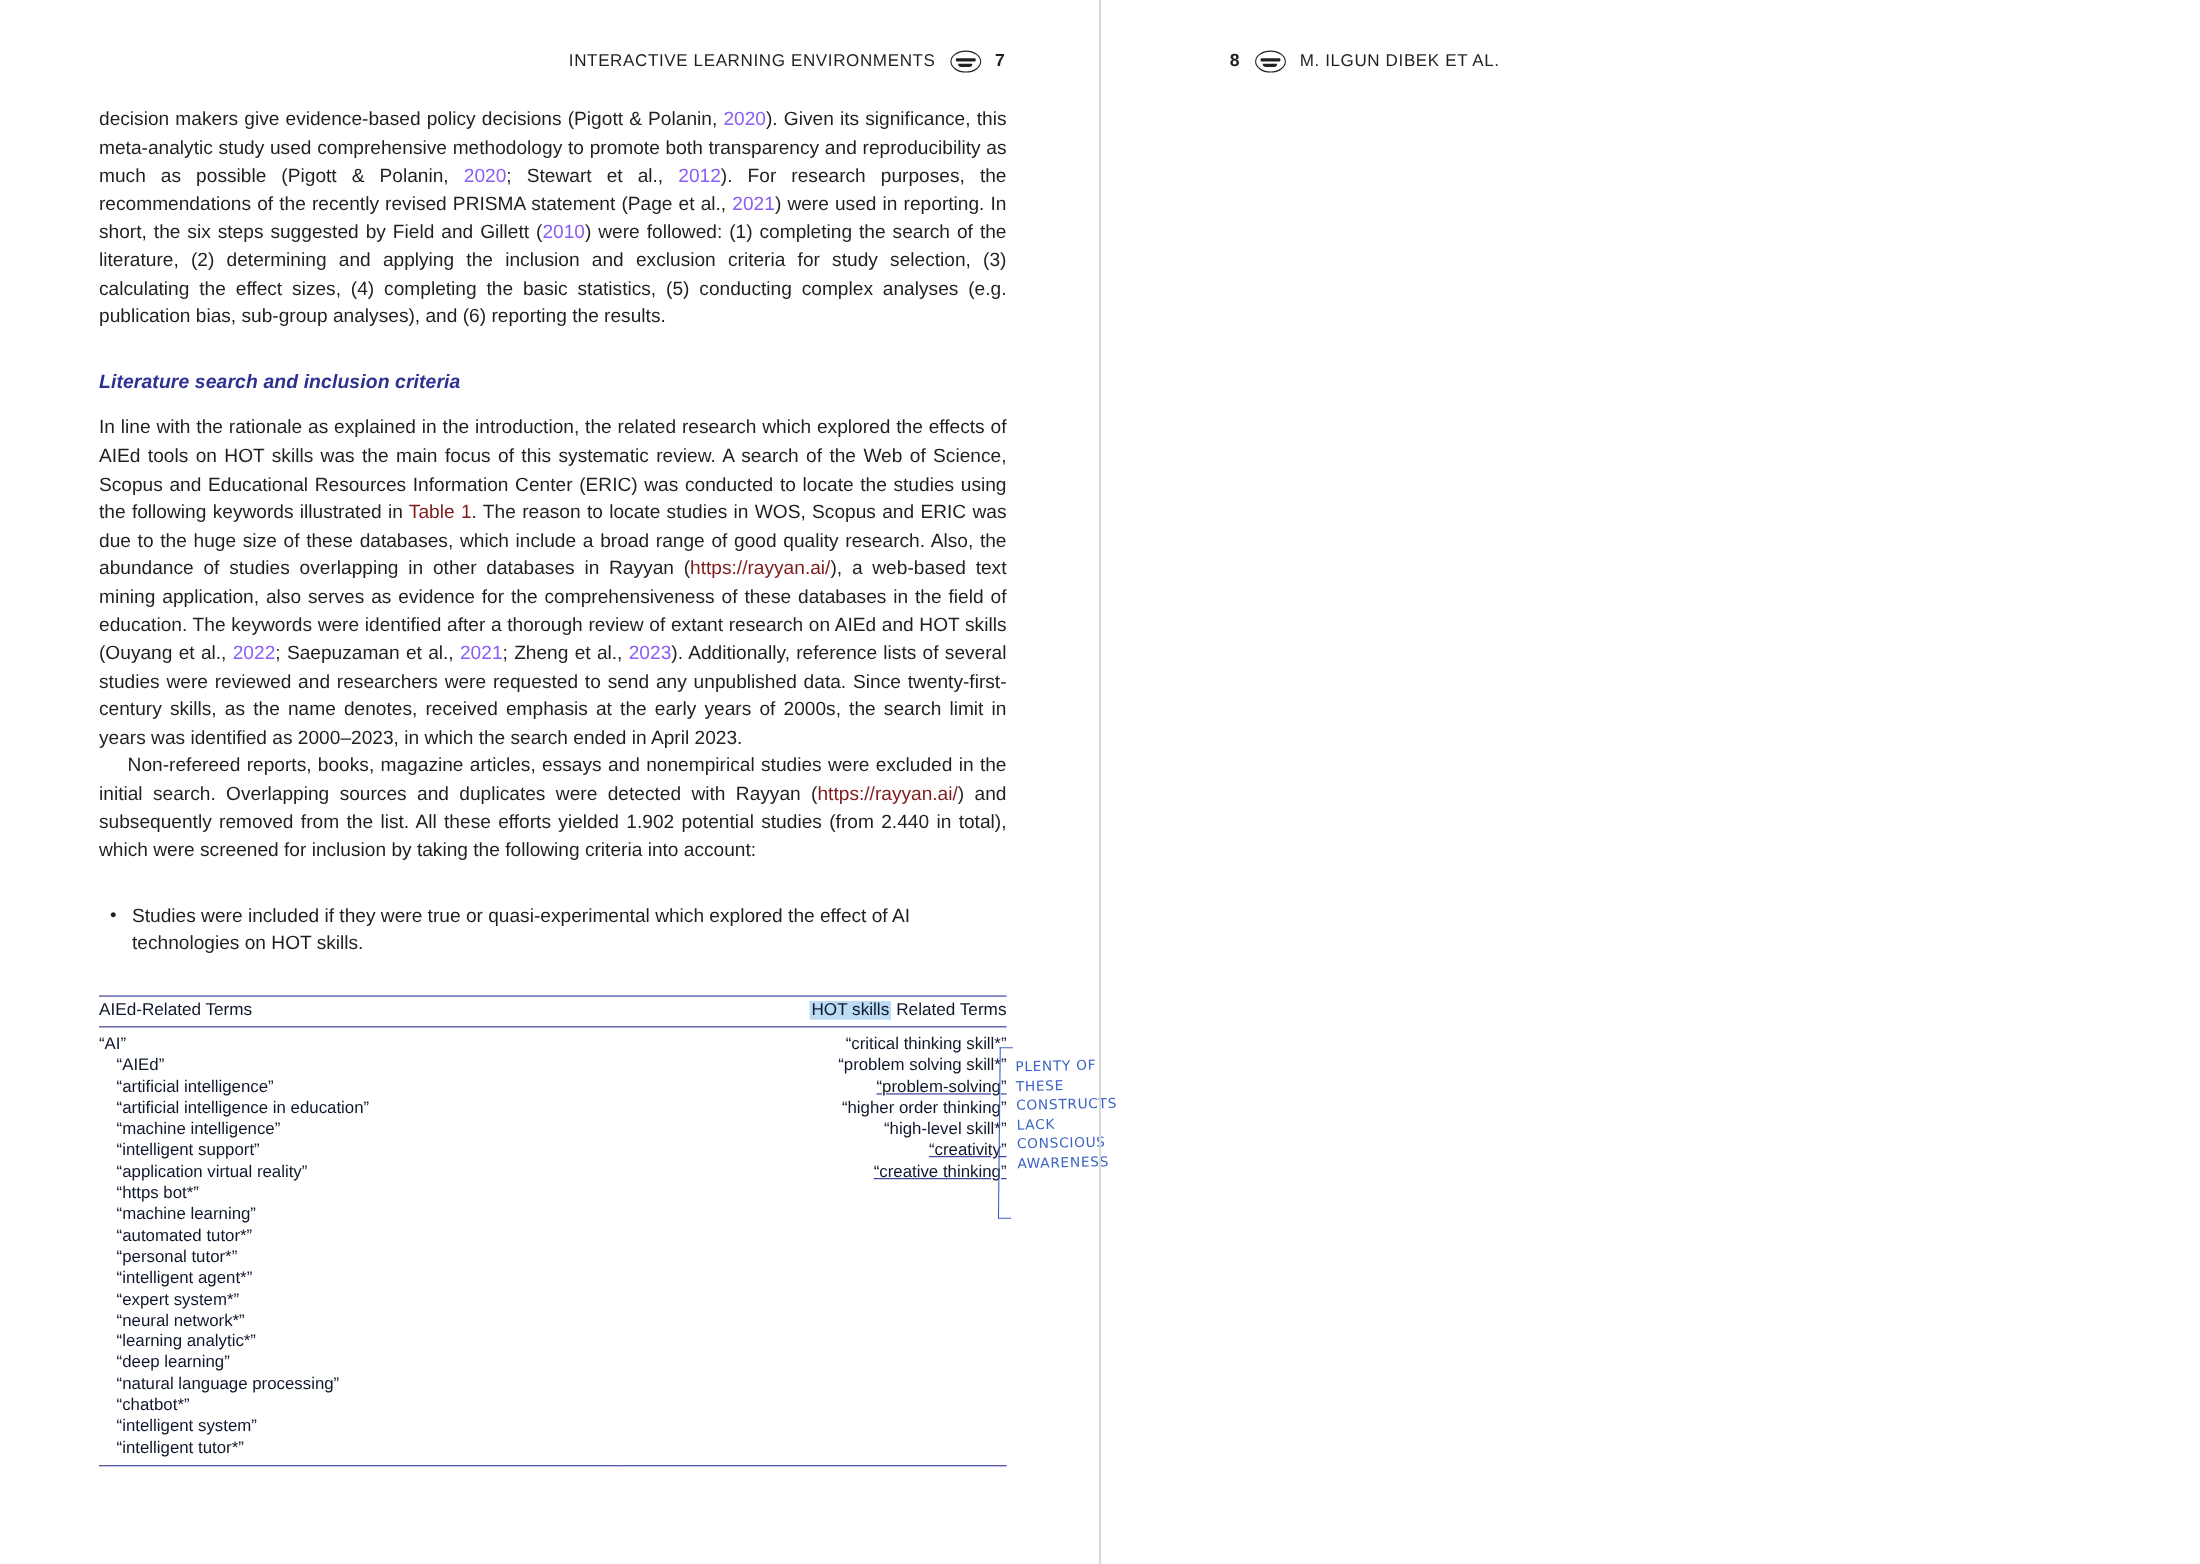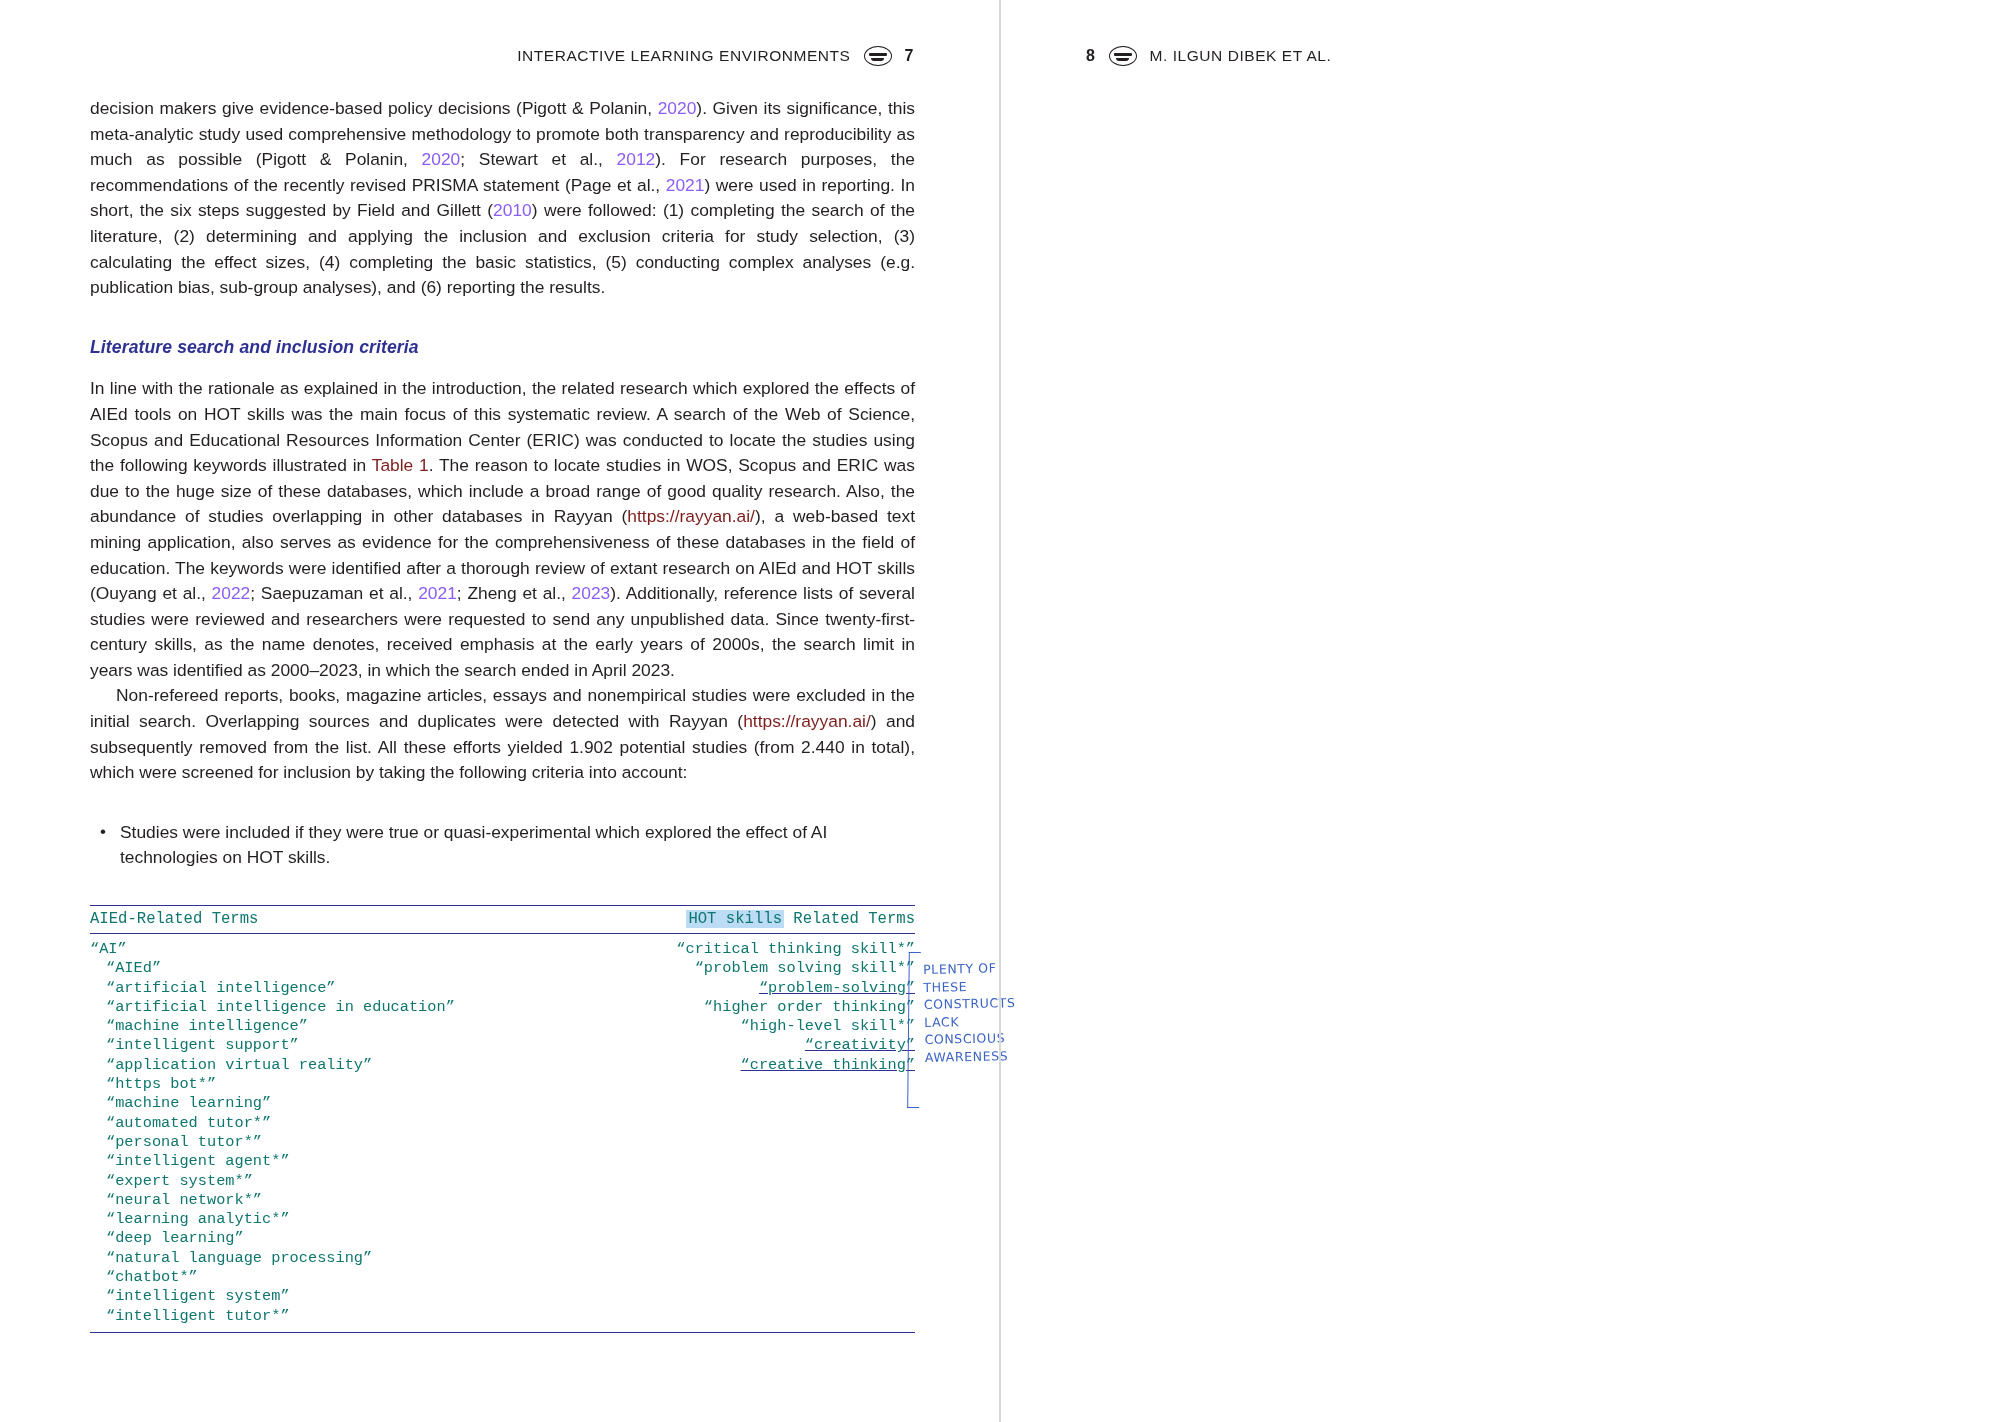--- a/index.html
+++ b/index.html
@@ -22,20 +22,21 @@
     left: 999px; top: 0; width: 2px; height: 1422px;
     background: #d8d8d8;
   }
 
   
   .runhead {
     position: absolute; top: 46px;
     font-size: 15.5px; letter-spacing: 0.6px;
     color: #231f20; display: flex; align-items: center; gap: 13px;
     white-space: nowrap;
+    margin-left: 32px;
   }
   .runhead.left { right: 86px; justify-content: flex-end; }
   .runhead.right { left: 86px; }
   .runhead .rh-title { font-size: 15.5px; letter-spacing: .55px; }
   .runhead .pageno { font-size: 16px; font-weight: 600; }
   .tf-logo {
     width: 26px; height: 18px; border: 1.6px solid #231f20;
     border-radius: 50%; position: relative; display: inline-block;
     flex: 0 0 auto;
   }
@@ -87,22 +88,21 @@
   .table-wrap { position: absolute; left: 90px; top: 905px; width: 825px; }
   .tbl-caption {
     font-size: 15.5px; color: #231f20; margin-bottom: 5px; line-height: 20px;
   }
   .tbl-caption b { color: #2e3192; }
   .hl-green { background: #cfe6c6; padding: 0 2px; }
   .hl-blue  { background: #bcdcf5; padding: 0 2px; }
 
   table.kw {
     width: 100%; border-collapse: collapse; font-size: 15.3px;
-    color: #0f766e;
-    font-family: Liberation Mono, monospace;
+    color: #0f172a;
   }
   table.kw thead th {
     font-weight: normal; padding: 4px 0 5px 0;
     border-top: 1.6px solid #2e3192;
     border-bottom: 1.6px solid #2e3192;
     font-size: 15.6px;
   }
   table.kw thead th.l { text-align: left; }
   table.kw thead th.r { text-align: right; }
   table.kw tbody td { vertical-align: top; padding: 6px 0 6px 0; }

